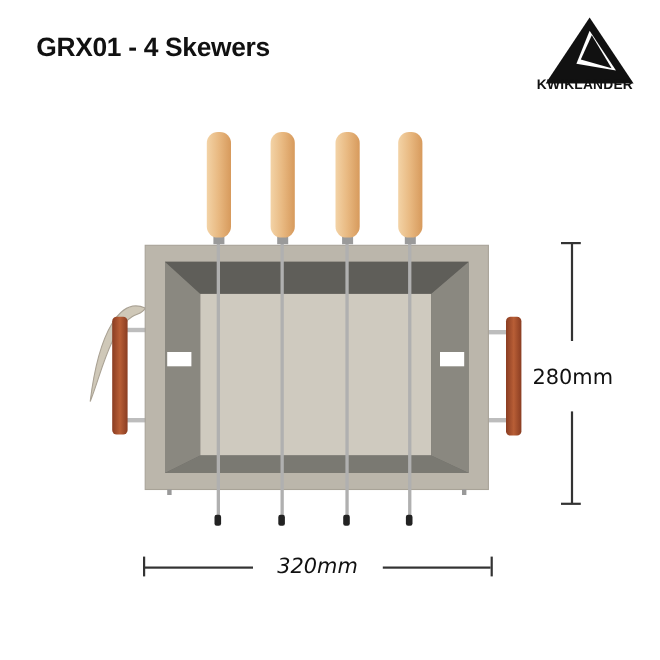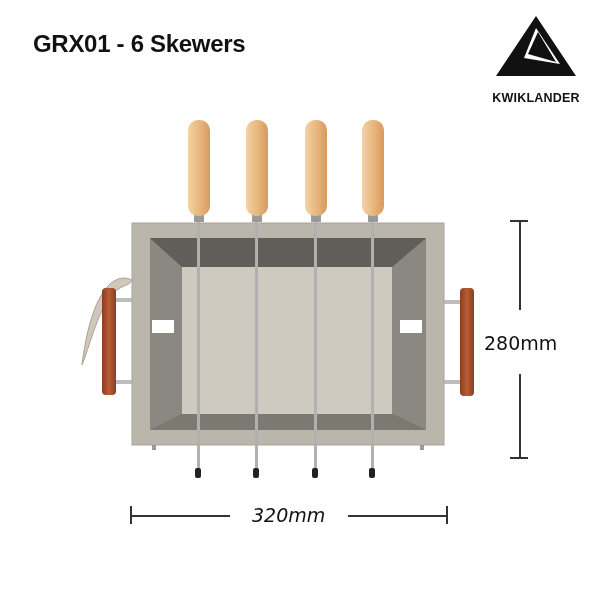--- a/index.html
+++ b/index.html
@@ -1,28 +1,28 @@
 <!DOCTYPE html>
 <html><head>
 <meta charset="utf-8">
 <style>
   html, body { margin:0; padding:0; background:#ffffff; }
   body { width:600px; height:600px; position:relative; overflow:hidden; font-family:"Liberation Sans", sans-serif; }
   .title { position:absolute; left:33px; top:30px; font-size:24px; font-weight:bold; color:#111; letter-spacing:-0.3px; }
   .logo { position:absolute; left:488px; top:14px; width:92px; height:90px; }
   .logo svg { position:absolute; left:6px; top:0; }
-  .logo-text { position:absolute; left:0; top:77px; width:96px; text-align:center; font-size:12.5px; font-weight:bold; color:#111; letter-spacing:0.2px; }
+  .logo-text { position:absolute; left:0; top:56px; width:96px; text-align:left; font-size:12.5px; font-weight:bold; color:#111; letter-spacing:0.2px; }
   .product { position:absolute; left:70px; top:110px; width:420px; height:380px; }
   .dim-label { position:absolute; font-size:19px; color:#111; font-family:"DejaVu Sans", sans-serif; }
   .dim-line { position:absolute; background:#333; }
 </style>
 </head>
 <body>
 
-<div class="title">GRX01 - 6 Skewers</div>
+<div class="title">GRX01 - 4 Skewers</div>
 
 <div class="logo">
   <svg width="84" height="66" viewBox="0 0 84 66">
     <polygon points="42,2 2,62 82,62" fill="#111"></polygon>
     <polygon points="42,14 30,44 66,50" fill="#fff"></polygon>
     <polygon points="44,18 62,48 34,40" fill="#111"></polygon>
   </svg>
   <div class="logo-text">KWIKLANDER</div>
 </div>
 

